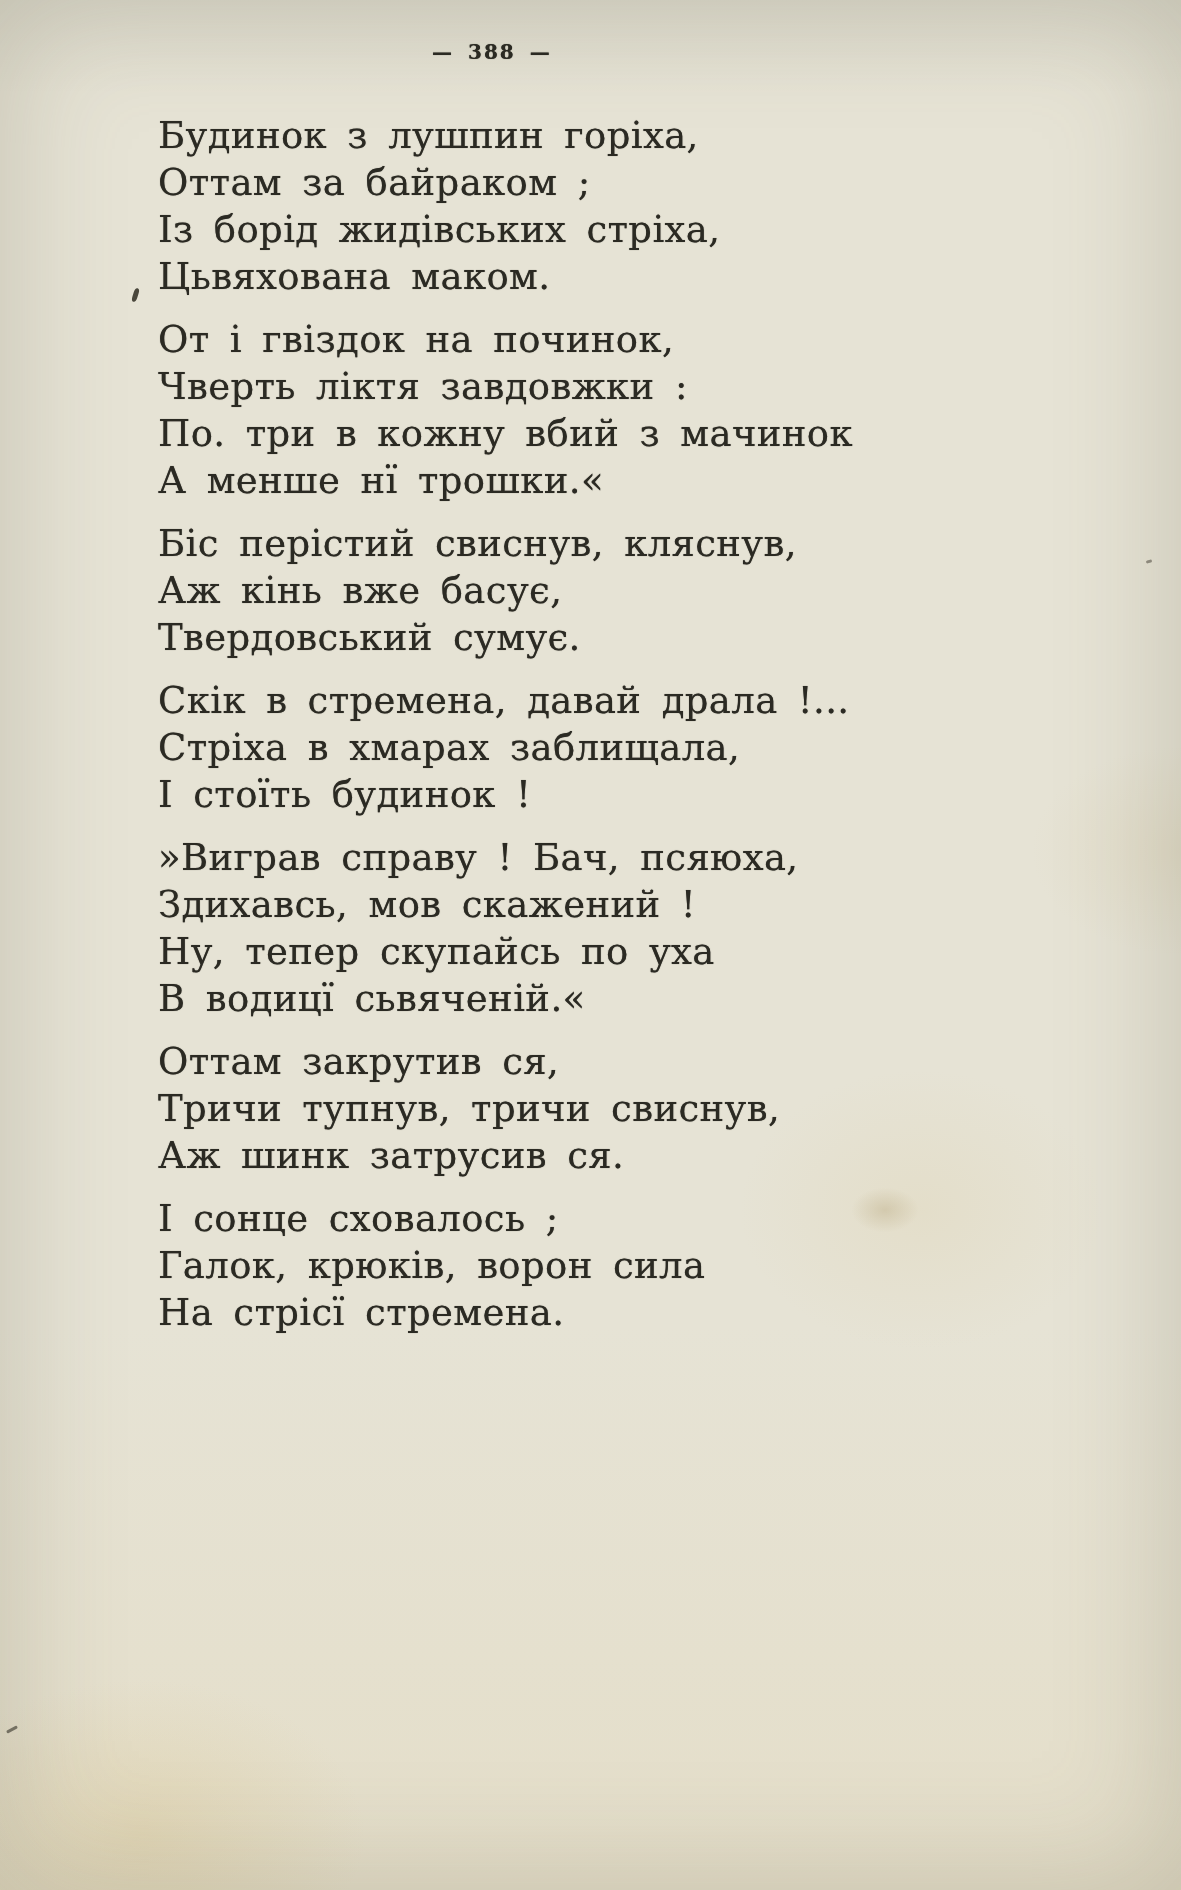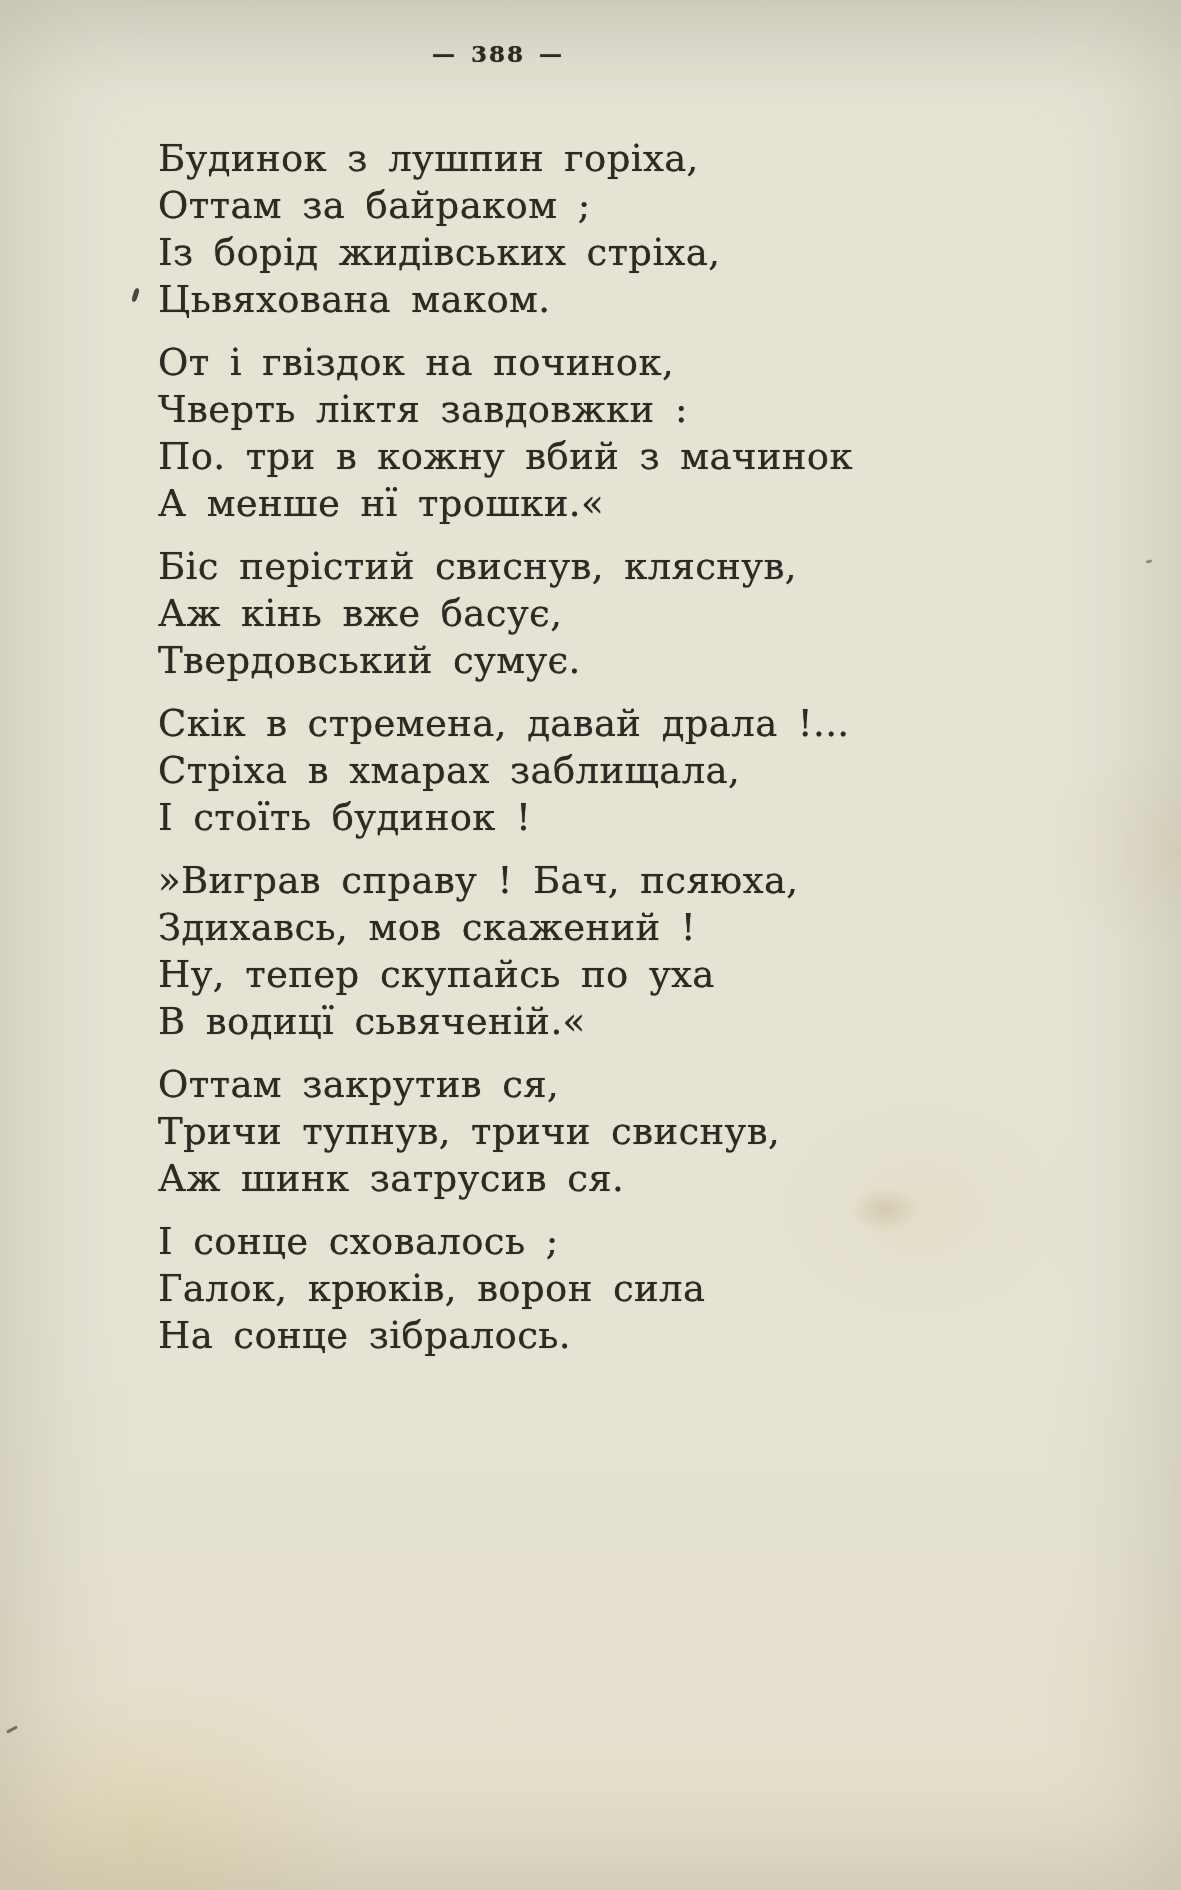--- a/index.html
+++ b/index.html
@@ -17,31 +17,31 @@
       radial-gradient(200px 140px at 100% 45%, rgba(208,192,150,0.20), rgba(208,192,150,0) 75%),
       linear-gradient(180deg, rgba(150,152,142,0.10) 0%, rgba(150,152,142,0) 5%),
       linear-gradient(180deg, rgba(0,0,0,0) 70%, rgba(222,204,158,0.22) 100%),
       #e6e3d5;
     box-shadow: inset 0 0 110px 18px rgba(108,104,84,0.22);
     color:#2b2a23;
   }
   .page-header{
     position:absolute;
     top:40px;left:418px;
-    font-size:23px;
+    font-size:20px;
     letter-spacing:2px;
     font-weight:bold;
     white-space:nowrap;
     text-shadow:0 0 0.8px rgba(43,42,35,0.8);
     text-align:center;
   }
   .page-header .dash{padding:0 14px;font-weight:bold;}
   .poem{
     position:absolute;
-    top:135px;left:158px;right:40px;
+    top:112px;left:158px;right:40px;
   }
   .stanza{margin:0 0 16px 0;}
   .line{
     font-size:37px;
     line-height:47px;
     white-space:nowrap;
     word-spacing:0.22em;
     letter-spacing:0.01em;
     text-shadow:0 0 0.8px rgba(43,42,35,0.75);
   }
@@ -102,21 +102,21 @@
 
     <div class="stanza">
       <div class="line">Оттам закрутив ся,</div>
       <div class="line">Тричи тупнув, тричи свиснув,</div>
       <div class="line">Аж шинк затрусив ся.</div>
     </div>
 
     <div class="stanza">
       <div class="line">І сонце сховалось ;</div>
       <div class="line">Галок, крюків, ворон сила</div>
-      <div class="line">На сонце зібралось.</div>
+      <div class="line">На стрісї стремена.</div>
     </div>
 
   </div>
 
   <div class="speck speck-1"></div>
   <div class="speck speck-2"></div>
   <div class="speck speck-3"></div>
   <div class="stain"></div>
 
 </div>

